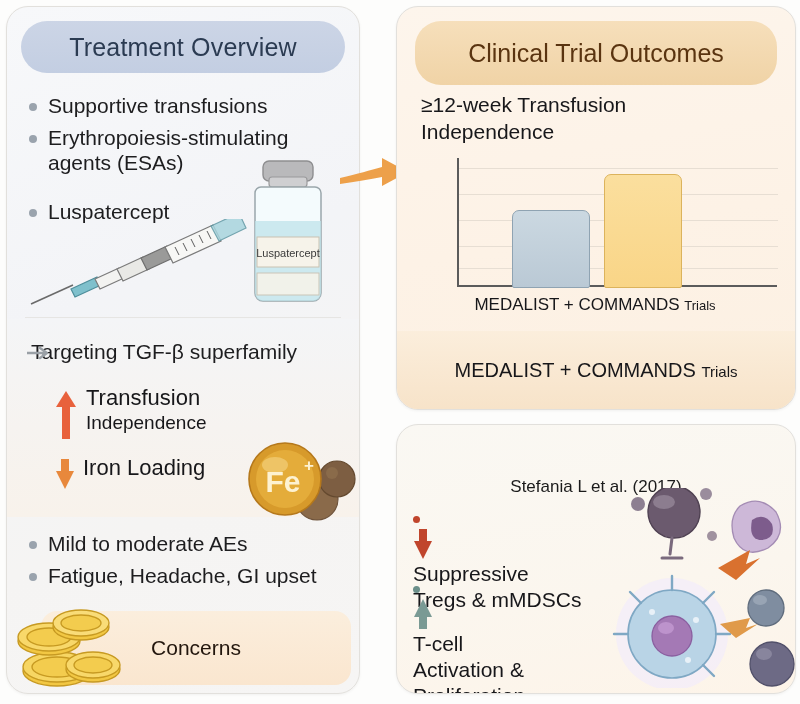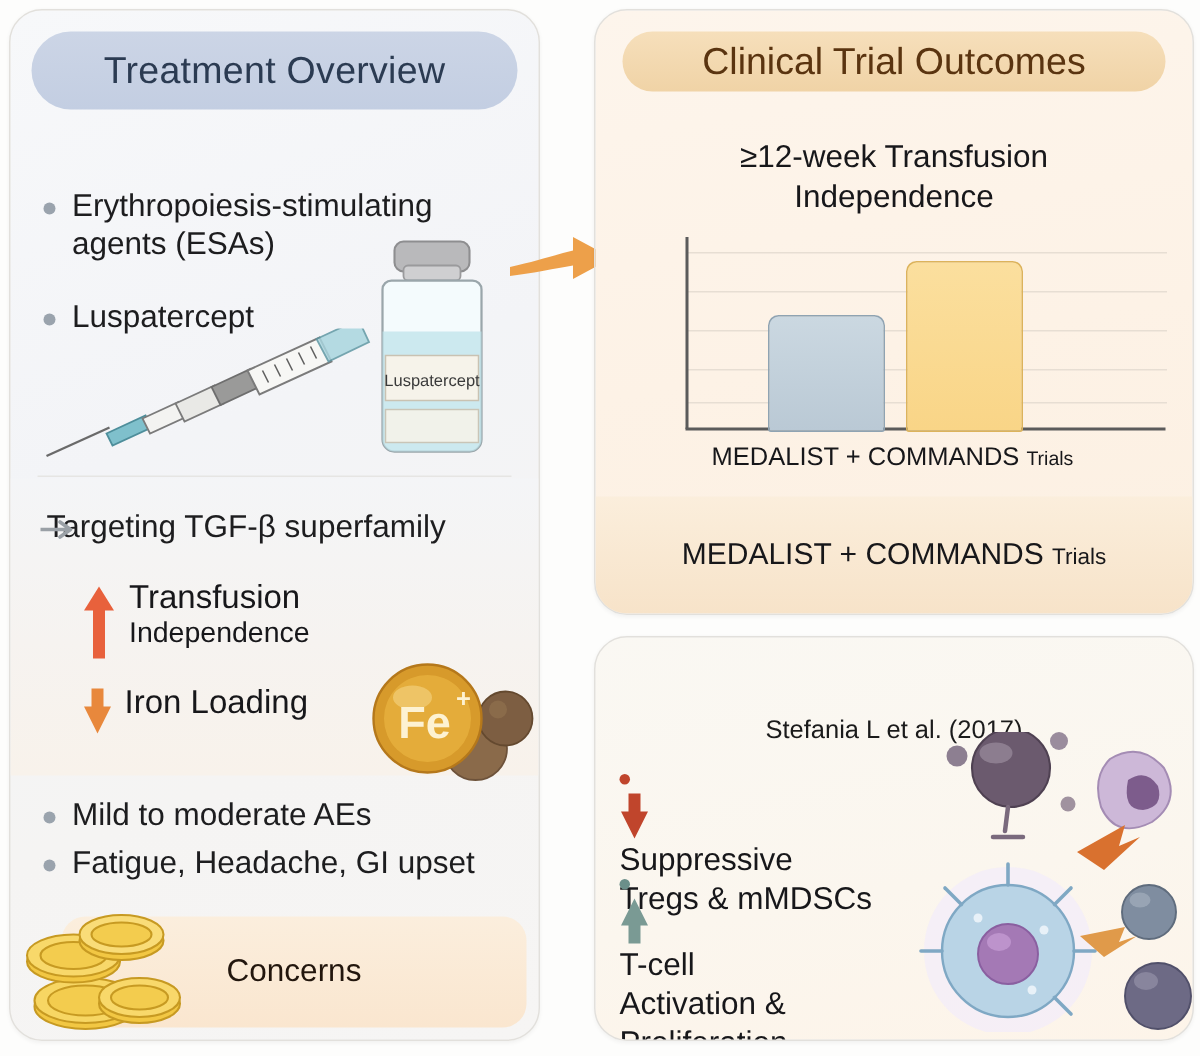--- a/index.html
+++ b/index.html
@@ -75,27 +75,27 @@
 
   
   #connector { position: absolute; left: 340px; top: 150px; width: 70px; height: 44px; }
 
   
   #panel-tr {
     left: 396px; top: 6px; width: 398px; height: 402px;
     background: linear-gradient(170deg,#fdf5ec 0%,#fdf2e6 55%,#fcf0e2 100%);
   }
   #tr-header-pill {
-    left: 18px; top: 14px; width: 362px; height: 40px;
+    left: 18px; top: 14px; width: 362px; height: 64px;
     background: linear-gradient(180deg,#f6dfbb 0%,#f0d3a6 100%);
   }
   #tr-header-pill .t { font-size: 25px; color: #5a3410; }
   #tr-subtitle {
     position: absolute; left: 24px; top: 84px; width: 350px;
-    text-align: center; font-size: 21px; color: #17171a; line-height: 27px;
+    font-size: 21px; color: #17171a; line-height: 27px;
   }
 
   
   #chart { position: absolute; left: 452px; top: 158px; width: 330px; height: 132px; }
   .gridline { position: absolute; left: 6px; height: 1px; background: #e7ded3; }
   #yaxis { position: absolute; left: 5px; top: 0; width: 1.5px; height: 128px; background: #5b5b5b; }
   #xaxis { position: absolute; left: 5px; top: 127px; width: 320px; height: 1.5px; background: #5b5b5b; }
   .bar { position: absolute; bottom: 2px; border-radius: 7px 7px 2px 2px; }
   #bar0 { background: linear-gradient(180deg,#cbd8e1 0%,#bac9d5 100%); border: 1px solid #8fa3b2; }
   #bar1 { background: linear-gradient(180deg,#fbdf9e 0%,#f9d587 100%); border: 1px solid #dcb35c; }
@@ -140,20 +140,24 @@
 <body>
 
 <div id="root">
 
   <div class="panel" id="panel-left">
 
     <div class="pill" id="left-header-pill">
       <span class="t">Treatment Overview</span>
     </div>
 
+    <div class="bullet-row" style="left:22px; top:86px; width:318px;">
+      <span class="dot"></span>
+      <span class="btxt">Supportive transfusions</span>
+    </div>
     <div class="bullet-row" style="left:22px; top:118px; width:318px;">
       <span class="dot"></span>
       <span class="btxt">Erythropoiesis-stimulating agents (ESAs)</span>
     </div>
     <div class="bullet-row" style="left:22px; top:192px; width:318px;">
       <span class="dot"></span>
       <span class="btxt">Luspatercept</span>
     </div>
 
     <svg id="illus-syringe" viewBox="0 0 232 92">

